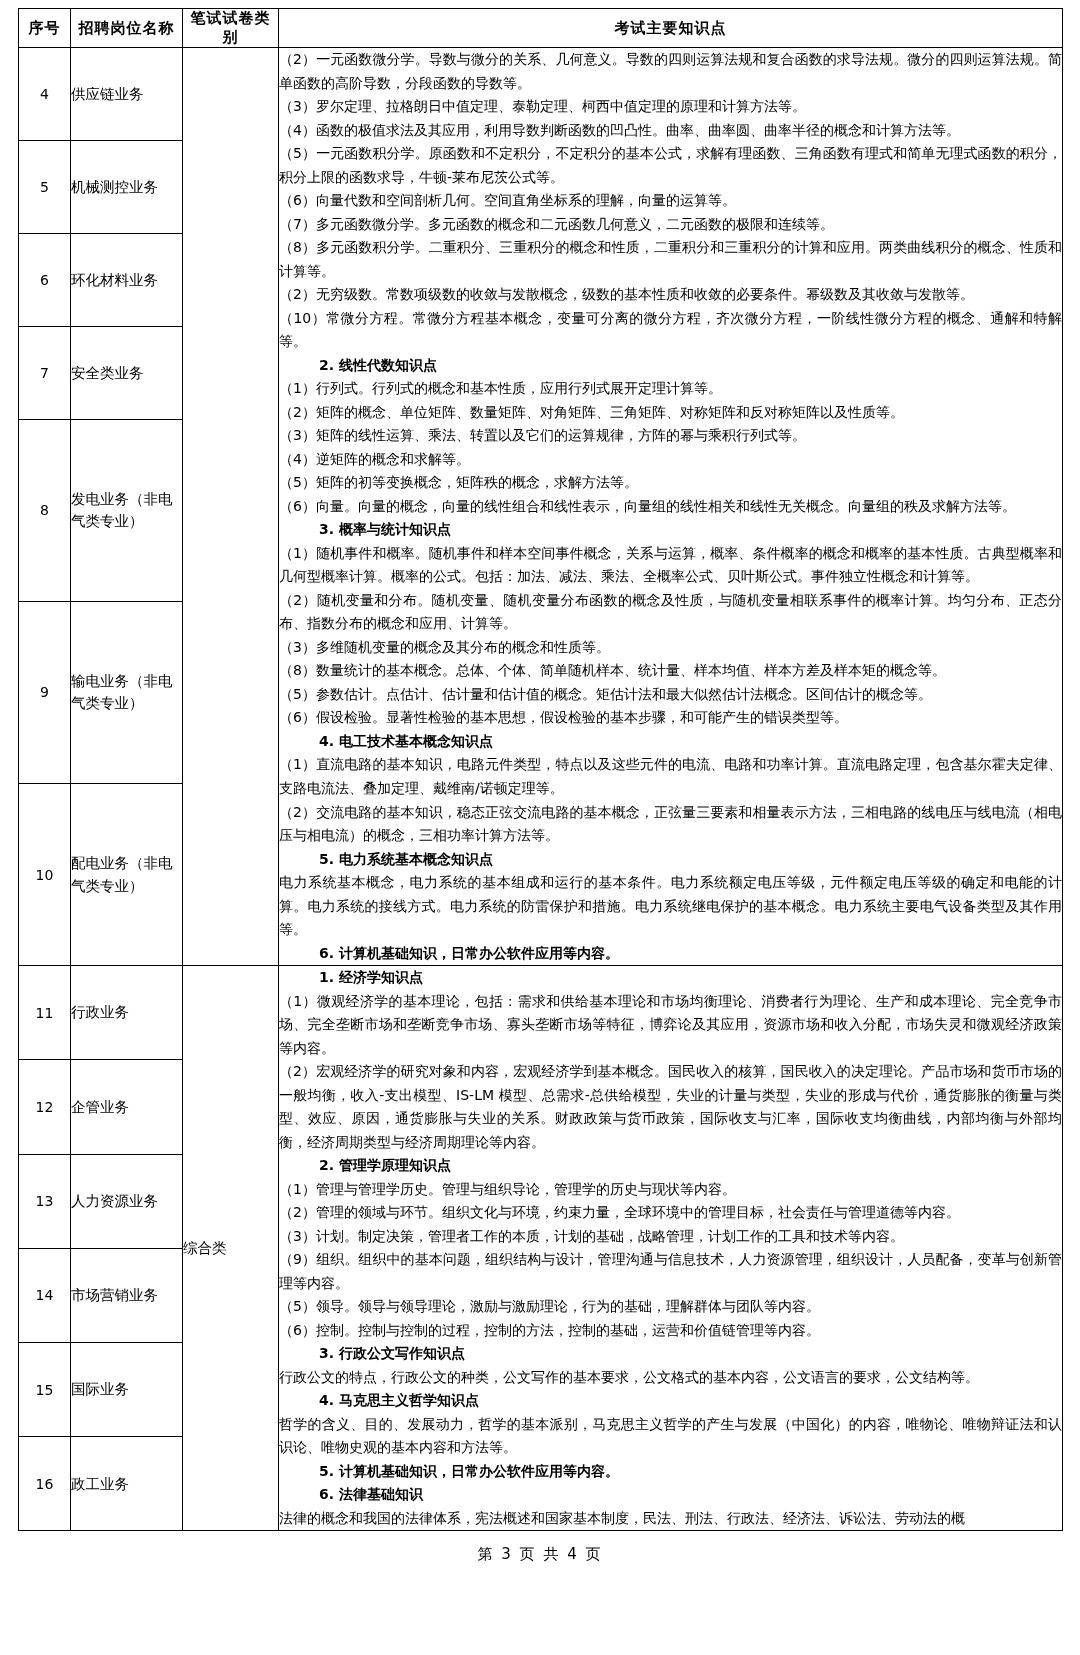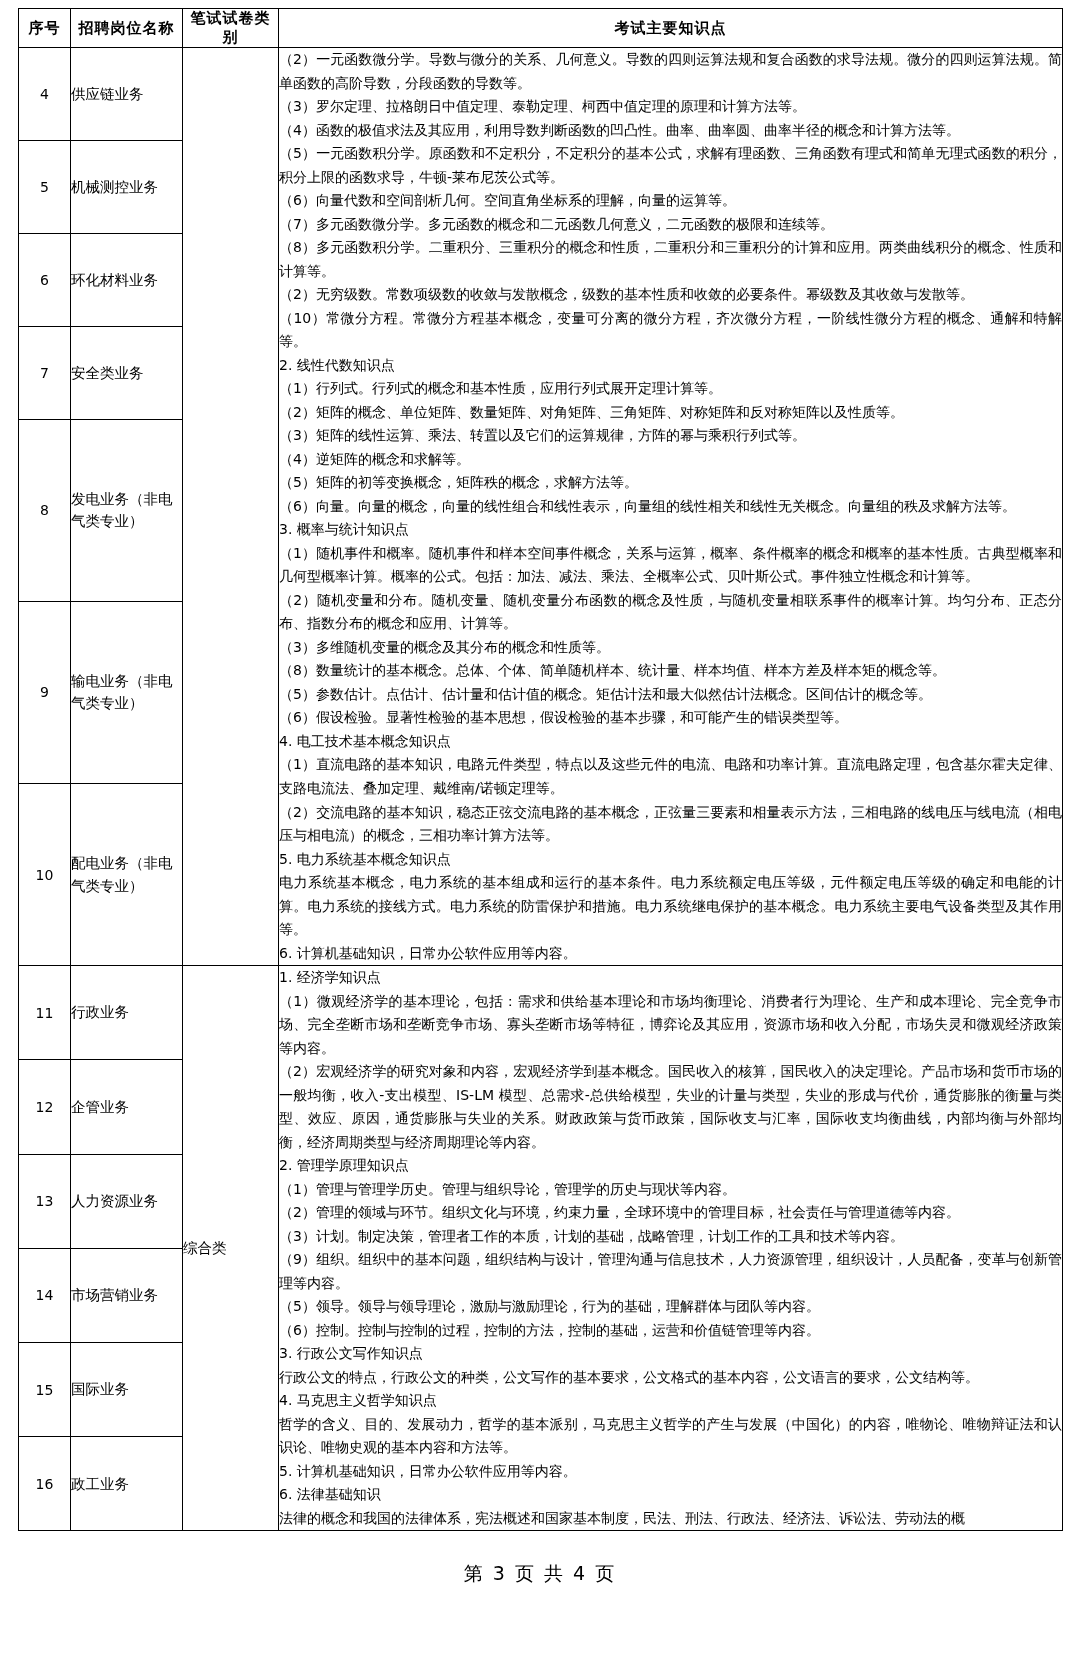--- a/index.html
+++ b/index.html
@@ -63,27 +63,28 @@
   .kp {
     font-size: 14px;
     line-height: 1.68;
     text-align: justify;
     text-justify: inter-ideograph;
   }
   .kp p {
     margin: 0;
   }
   .kp p.head {
-    font-weight: normal;
+    font-weight: bold;
+    margin-left: 40px;
   }
   .footer {
     width: 1044px;
     text-align: center;
-    font-size: 19px;
-    margin-top: 30px;
+    font-size: 15px;
+    margin-top: 14px;
     letter-spacing: 2px;
   }
   .footer .pg { font-weight: normal; }
 </style>
 </head>
 <body>
 
 <div class="page">
 
   <table class="exam">

